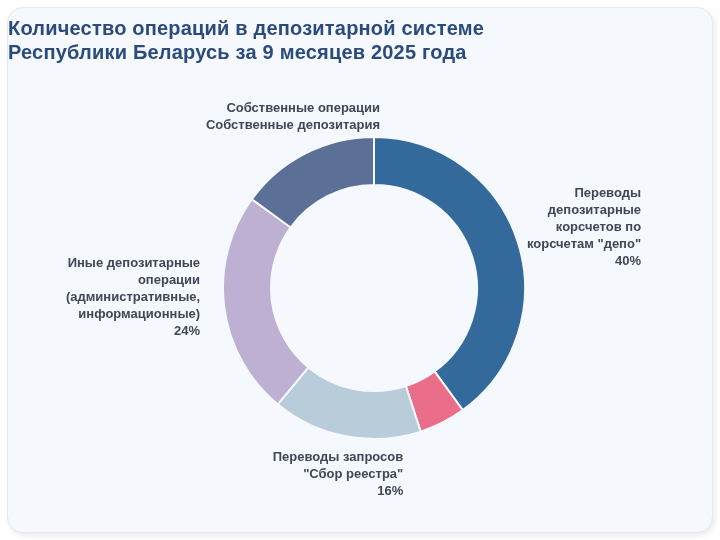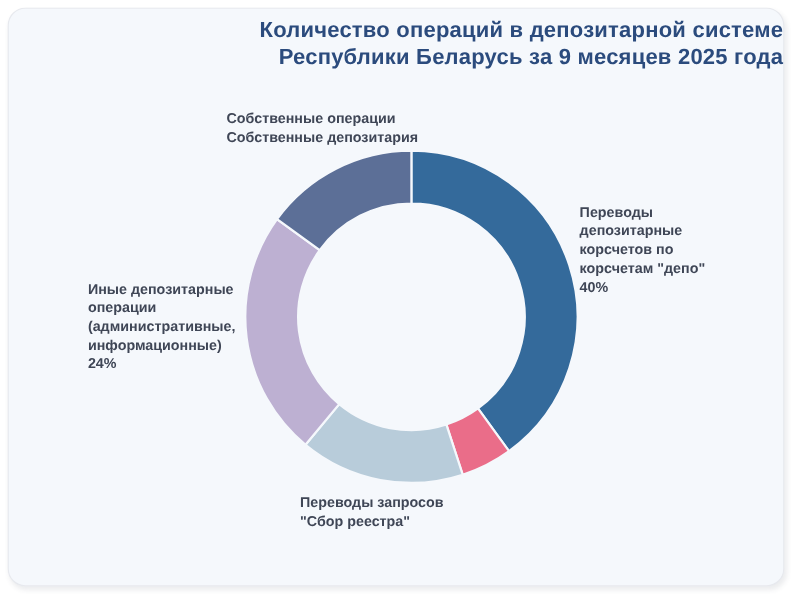--- a/index.html
+++ b/index.html
@@ -21,47 +21,47 @@
     border: 1px solid #e7e9ee;
     border-radius: 16px;
     box-shadow: 2px 3px 5px rgba(60, 70, 90, 0.10);
   }
   .title {
     position: absolute;
     left: 0;
     right: 0;
     top: 8px;
     margin: 0;
-    text-align: right;
+    text-align: left;
     font-size: 20px;
     line-height: 24px;
     font-weight: 700;
     color: #2b4b7d;
     letter-spacing: 0.2px;
   }
   #donut {
     position: absolute;
     left: 0;
     top: 0;
     width: 720px;
     height: 540px;
   }
   .callout {
     position: absolute;
     transform: translateX(-50%);
-    text-align: left;
+    text-align: right;
     font-size: 13px;
     line-height: 17px;
     font-weight: 700;
     color: #3f4656;
     white-space: nowrap;
   }
   .callout-1 { left: 285px; top: 91px;  }
   .callout-2 { left: 576px; top: 176px; }
-  .callout-3 { left: 139px; top: 246px; }
+  .callout-3 { left: 125px; top: 246px; }
   .callout-4 { left: 330px; top: 440px; }
   .callout-5 { left: 492px; top: 414px; }
 </style>
 </head>
 <body>
 
 <div class="card">
   <h1 class="title">
       <div>Количество операций в депозитарной системе</div>
       <div>Республики Беларусь за 9 месяцев 2025 года</div>
@@ -89,14 +89,15 @@
   <div class="callout callout-3">
       <div>Иные депозитарные</div>
       <div>операции</div>
       <div>(административные,</div>
       <div>информационные)</div>
       <div>24%</div>
     </div>
   <div class="callout callout-4">
       <div>Переводы запросов</div>
       <div>"Сбор реестра"</div>
+      <div>16%</div>
     </div>
 </div>
 
 </body></html>

